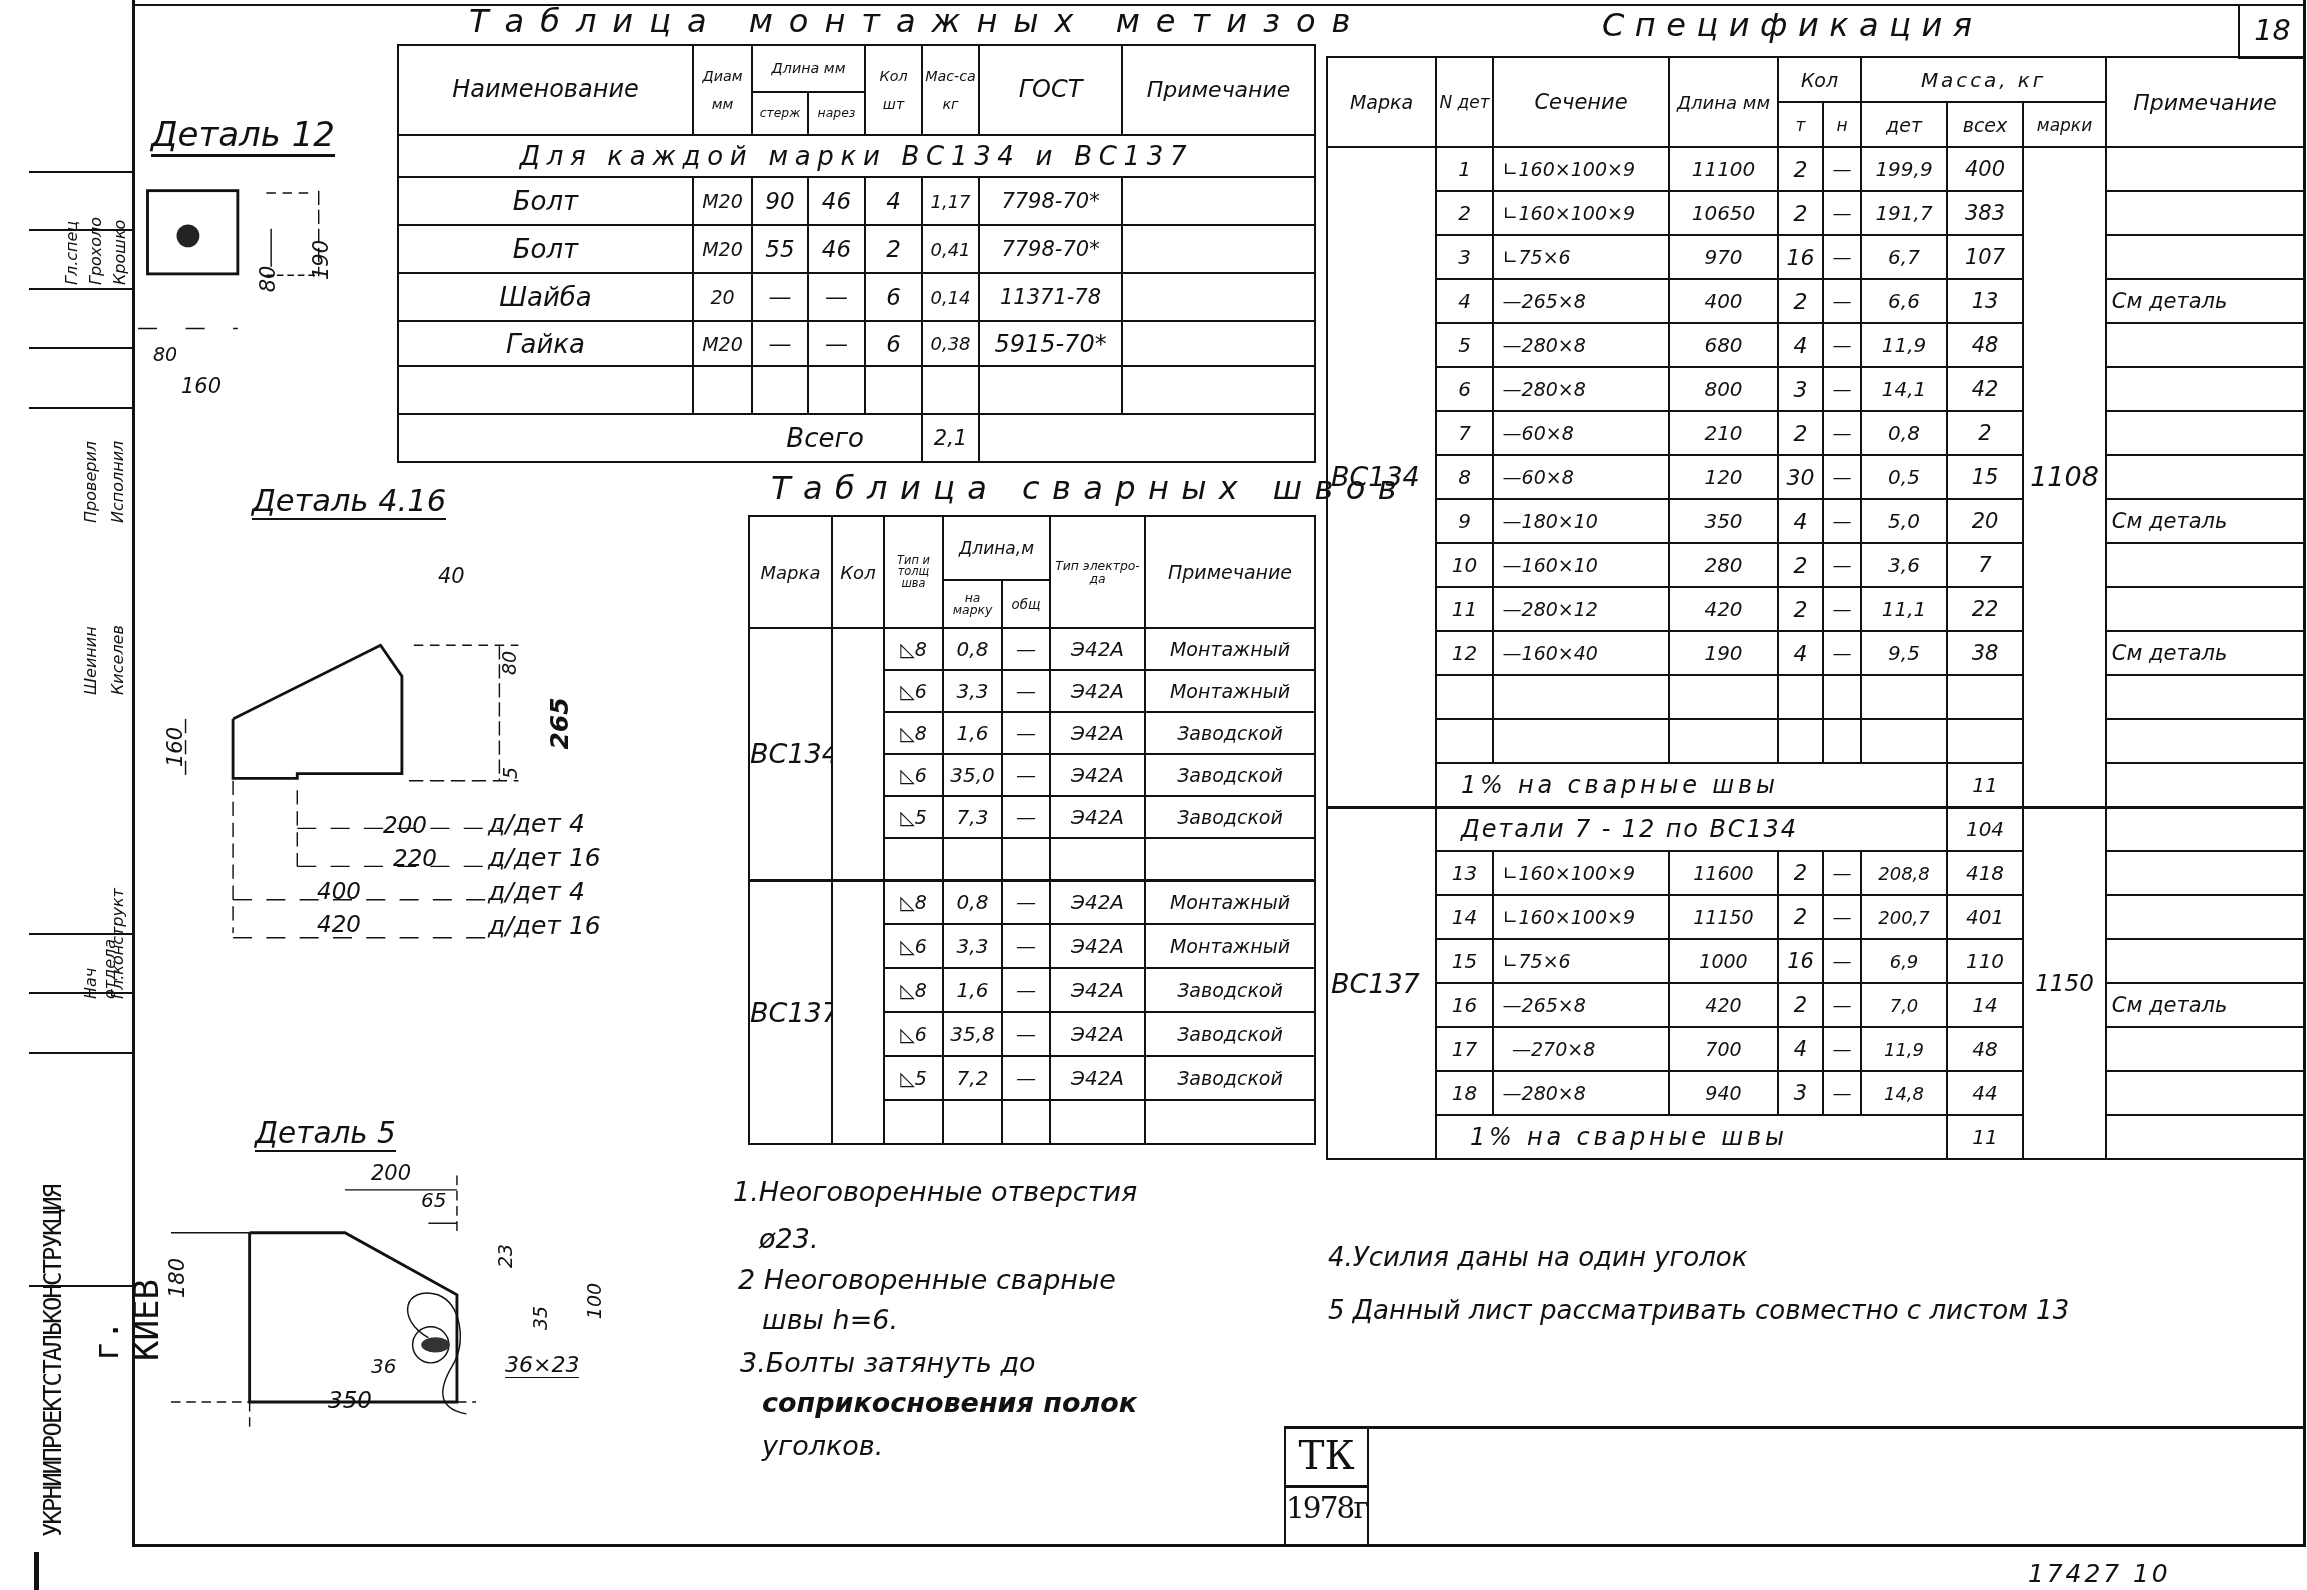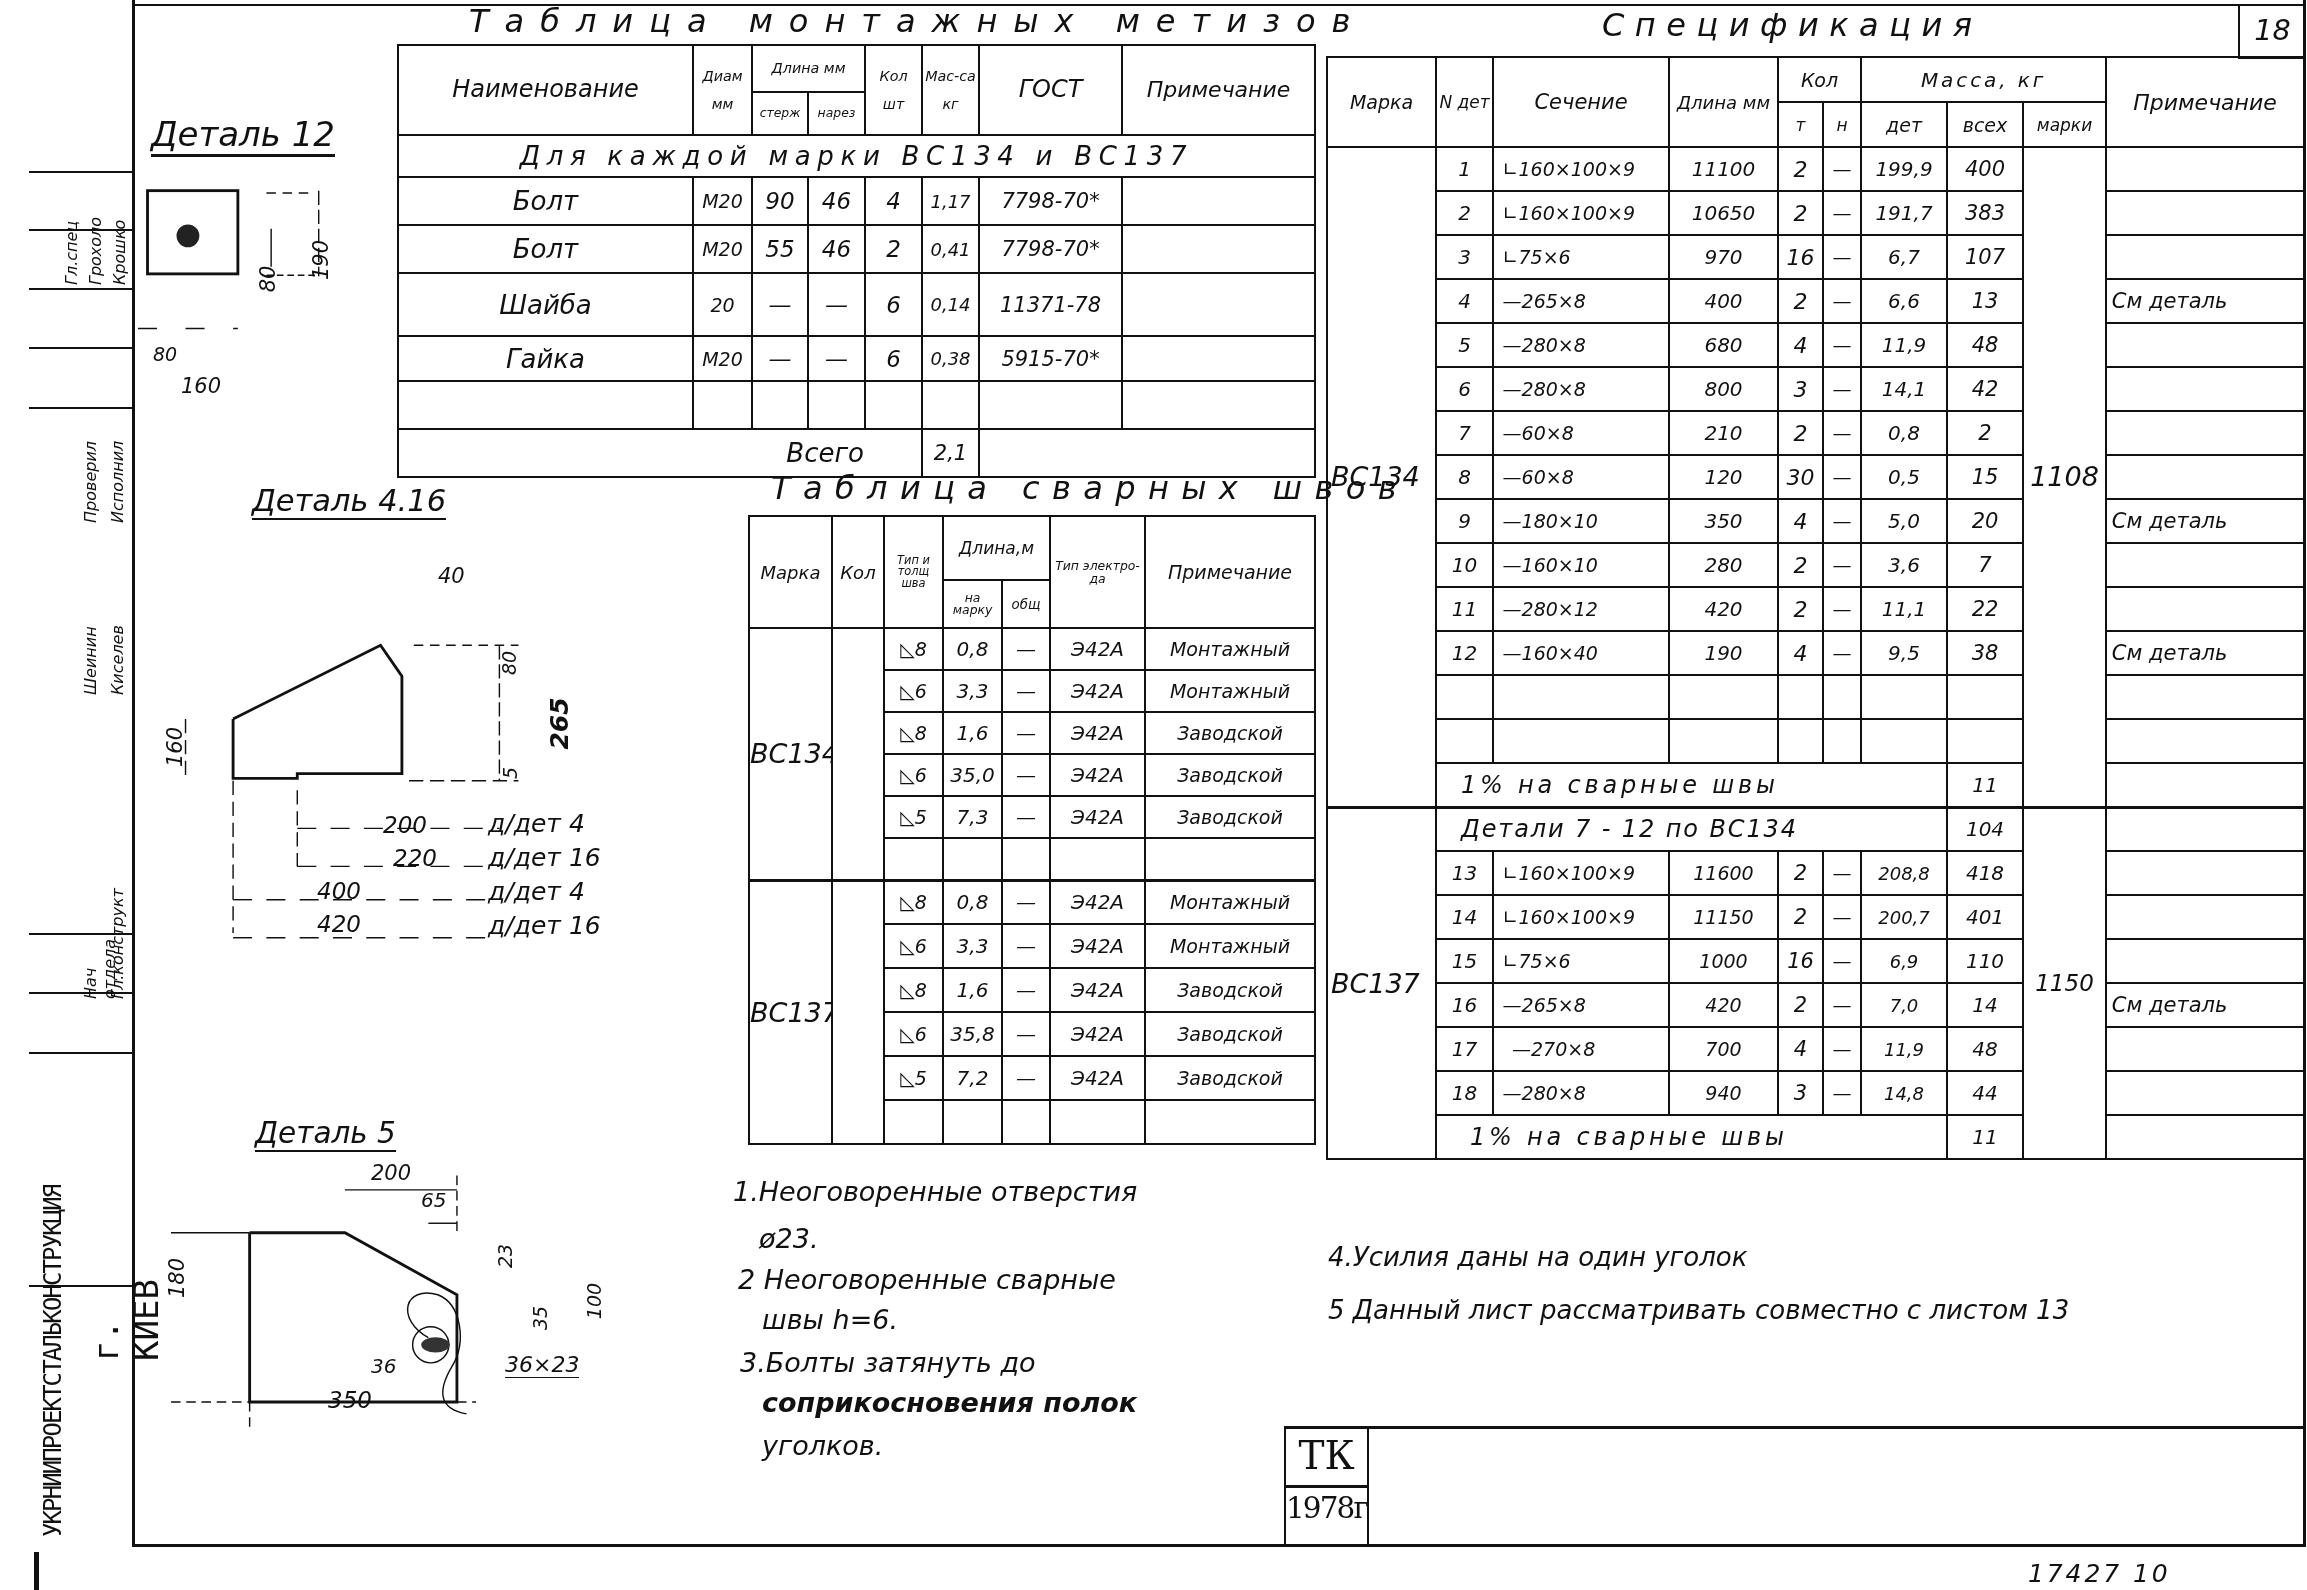--- a/index.html
+++ b/index.html
@@ -88,38 +88,38 @@
   <tr style="height:48px">
     <td style="font-size:26px">Болт</td>
     <td style="font-size:19px">М20</td>
     <td style="font-size:23px">55</td>
     <td style="font-size:23px">46</td>
     <td style="font-size:23px">2</td>
     <td style="font-size:18px">0,41</td>
     <td style="font-size:21px">7798-70*</td>
     <td></td>
   </tr>
-  <tr style="height:63px">
+  <tr style="height:48px">
     <td style="font-size:26px">Шайба</td>
     <td style="font-size:19px">20</td>
     <td style="font-size:23px">—</td>
     <td style="font-size:23px">—</td>
     <td style="font-size:23px">6</td>
     <td style="font-size:18px">0,14</td>
     <td style="font-size:21px">11371-78</td>
     <td></td>
   </tr>
   <tr style="height:45px">
     <td style="font-size:26px">Гайка</td>
     <td style="font-size:19px">М20</td>
     <td style="font-size:23px">—</td>
     <td style="font-size:23px">—</td>
     <td style="font-size:23px">6</td>
     <td style="font-size:18px">0,38</td>
-    <td style="font-size:21px">5915-70*</td>
+    <td style="font-size:24px">5915-70*</td>
     <td></td>
   </tr>
   <tr style="height:48px">
     <td></td>
         <td></td>
         <td></td>
         <td></td>
         <td></td>
         <td></td>
         <td></td>

